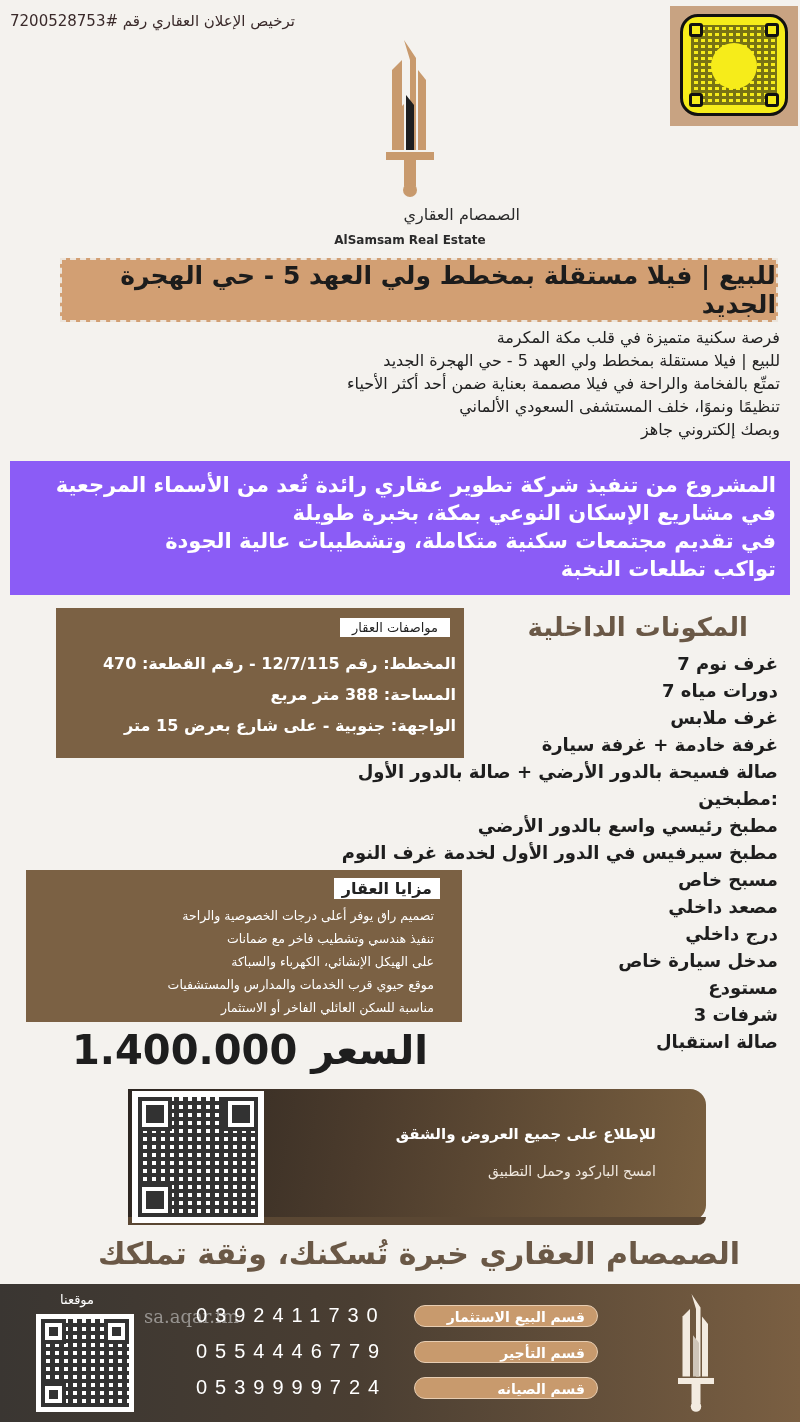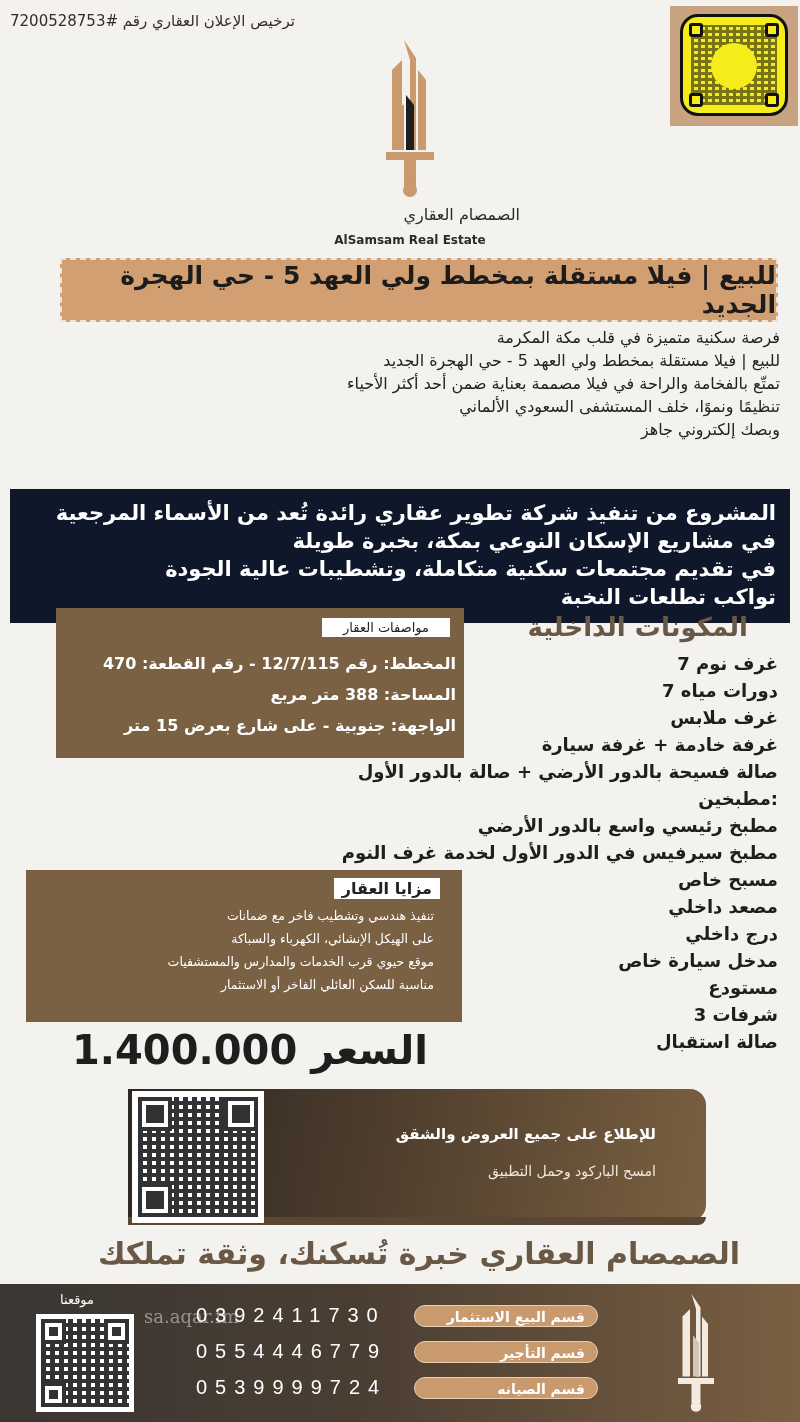--- a/index.html
+++ b/index.html
@@ -32,26 +32,26 @@
 
   
   #title-banner { left: 60px; top: 258px; width: 718px; height: 64px; background: #d29f73; border: 2px dashed #ece5dc; display: flex; align-items: center; justify-content: center; }
   #title-banner span { font-size: 25px; font-weight: bold; color: #1c1c1c; direction: rtl; }
 
   
   #intro { right: 20px; top: 326px; width: 480px; font-size: 16px; line-height: 23px; }
   #intro div { direction: rtl; text-align: right; color: #222; }
 
   
-  #dark-block { left: 10px; top: 461px; width: 780px; height: 134px; background: #0f172a; padding: 10px 14px; margin-top: 28px; }
+  #dark-block { left: 10px; top: 461px; width: 780px; height: 134px; background: #8b5cf6; padding: 10px 14px; }
   #dark-block div { direction: rtl; text-align: right; color: #fff; font-size: 21px; line-height: 28px; font-weight: bold; }
 
   
   #specs { left: 56px; top: 608px; width: 408px; height: 150px; background: #7b6144; }
-  #specs-label { right: 14px; top: 10px; background: #fff; color: #222; font-size: 13px; padding: 2px 21px; direction: rtl; }
+  #specs-label { right: 14px; top: 10px; background: #fff; color: #222; font-size: 13px; padding: 2px 12px; direction: rtl; }
   #specs-lines { right: 8px; top: 40px; width: 396px; }
   #specs-lines div { direction: rtl; text-align: right; color: #fff; font-size: 16px; font-weight: bold; line-height: 31px; }
 
   
   #comp-title { right: 52px; top: 612px; font-size: 26px; font-weight: bold; color: #6a5846; direction: rtl; }
   #comp-list { right: 22px; top: 650px; width: 400px; }
   #comp-list div { direction: rtl; text-align: right; font-size: 18px; font-weight: bold; line-height: 27px; color: #1e1e1e; white-space: nowrap; }
 
   
   #features { left: 26px; top: 870px; width: 436px; height: 152px; background: #7b6144; }
@@ -162,20 +162,21 @@
   <div>درج داخلي</div>
   <div>مدخل سيارة خاص</div>
   <div>مستودع</div>
   <div>شرفات 3</div>
   <div>صالة استقبال</div>
 </div>
 
 <div id="features" class="abs">
   <div id="features-label" class="abs">مزايا العقار</div>
   <div id="features-lines" class="abs">
+    <div>تصميم راق يوفر أعلى درجات الخصوصية والراحة</div>
     <div>تنفيذ هندسي وتشطيب فاخر مع ضمانات</div>
     <div>على الهيكل الإنشائي، الكهرباء والسباكة</div>
     <div>موقع حيوي قرب الخدمات والمدارس والمستشفيات</div>
     <div>مناسبة للسكن العائلي الفاخر أو الاستثمار</div>
   </div>
 </div>
 
 <div id="price" class="abs">السعر 1.400.000</div>
 
 <div id="app-banner" class="abs">

